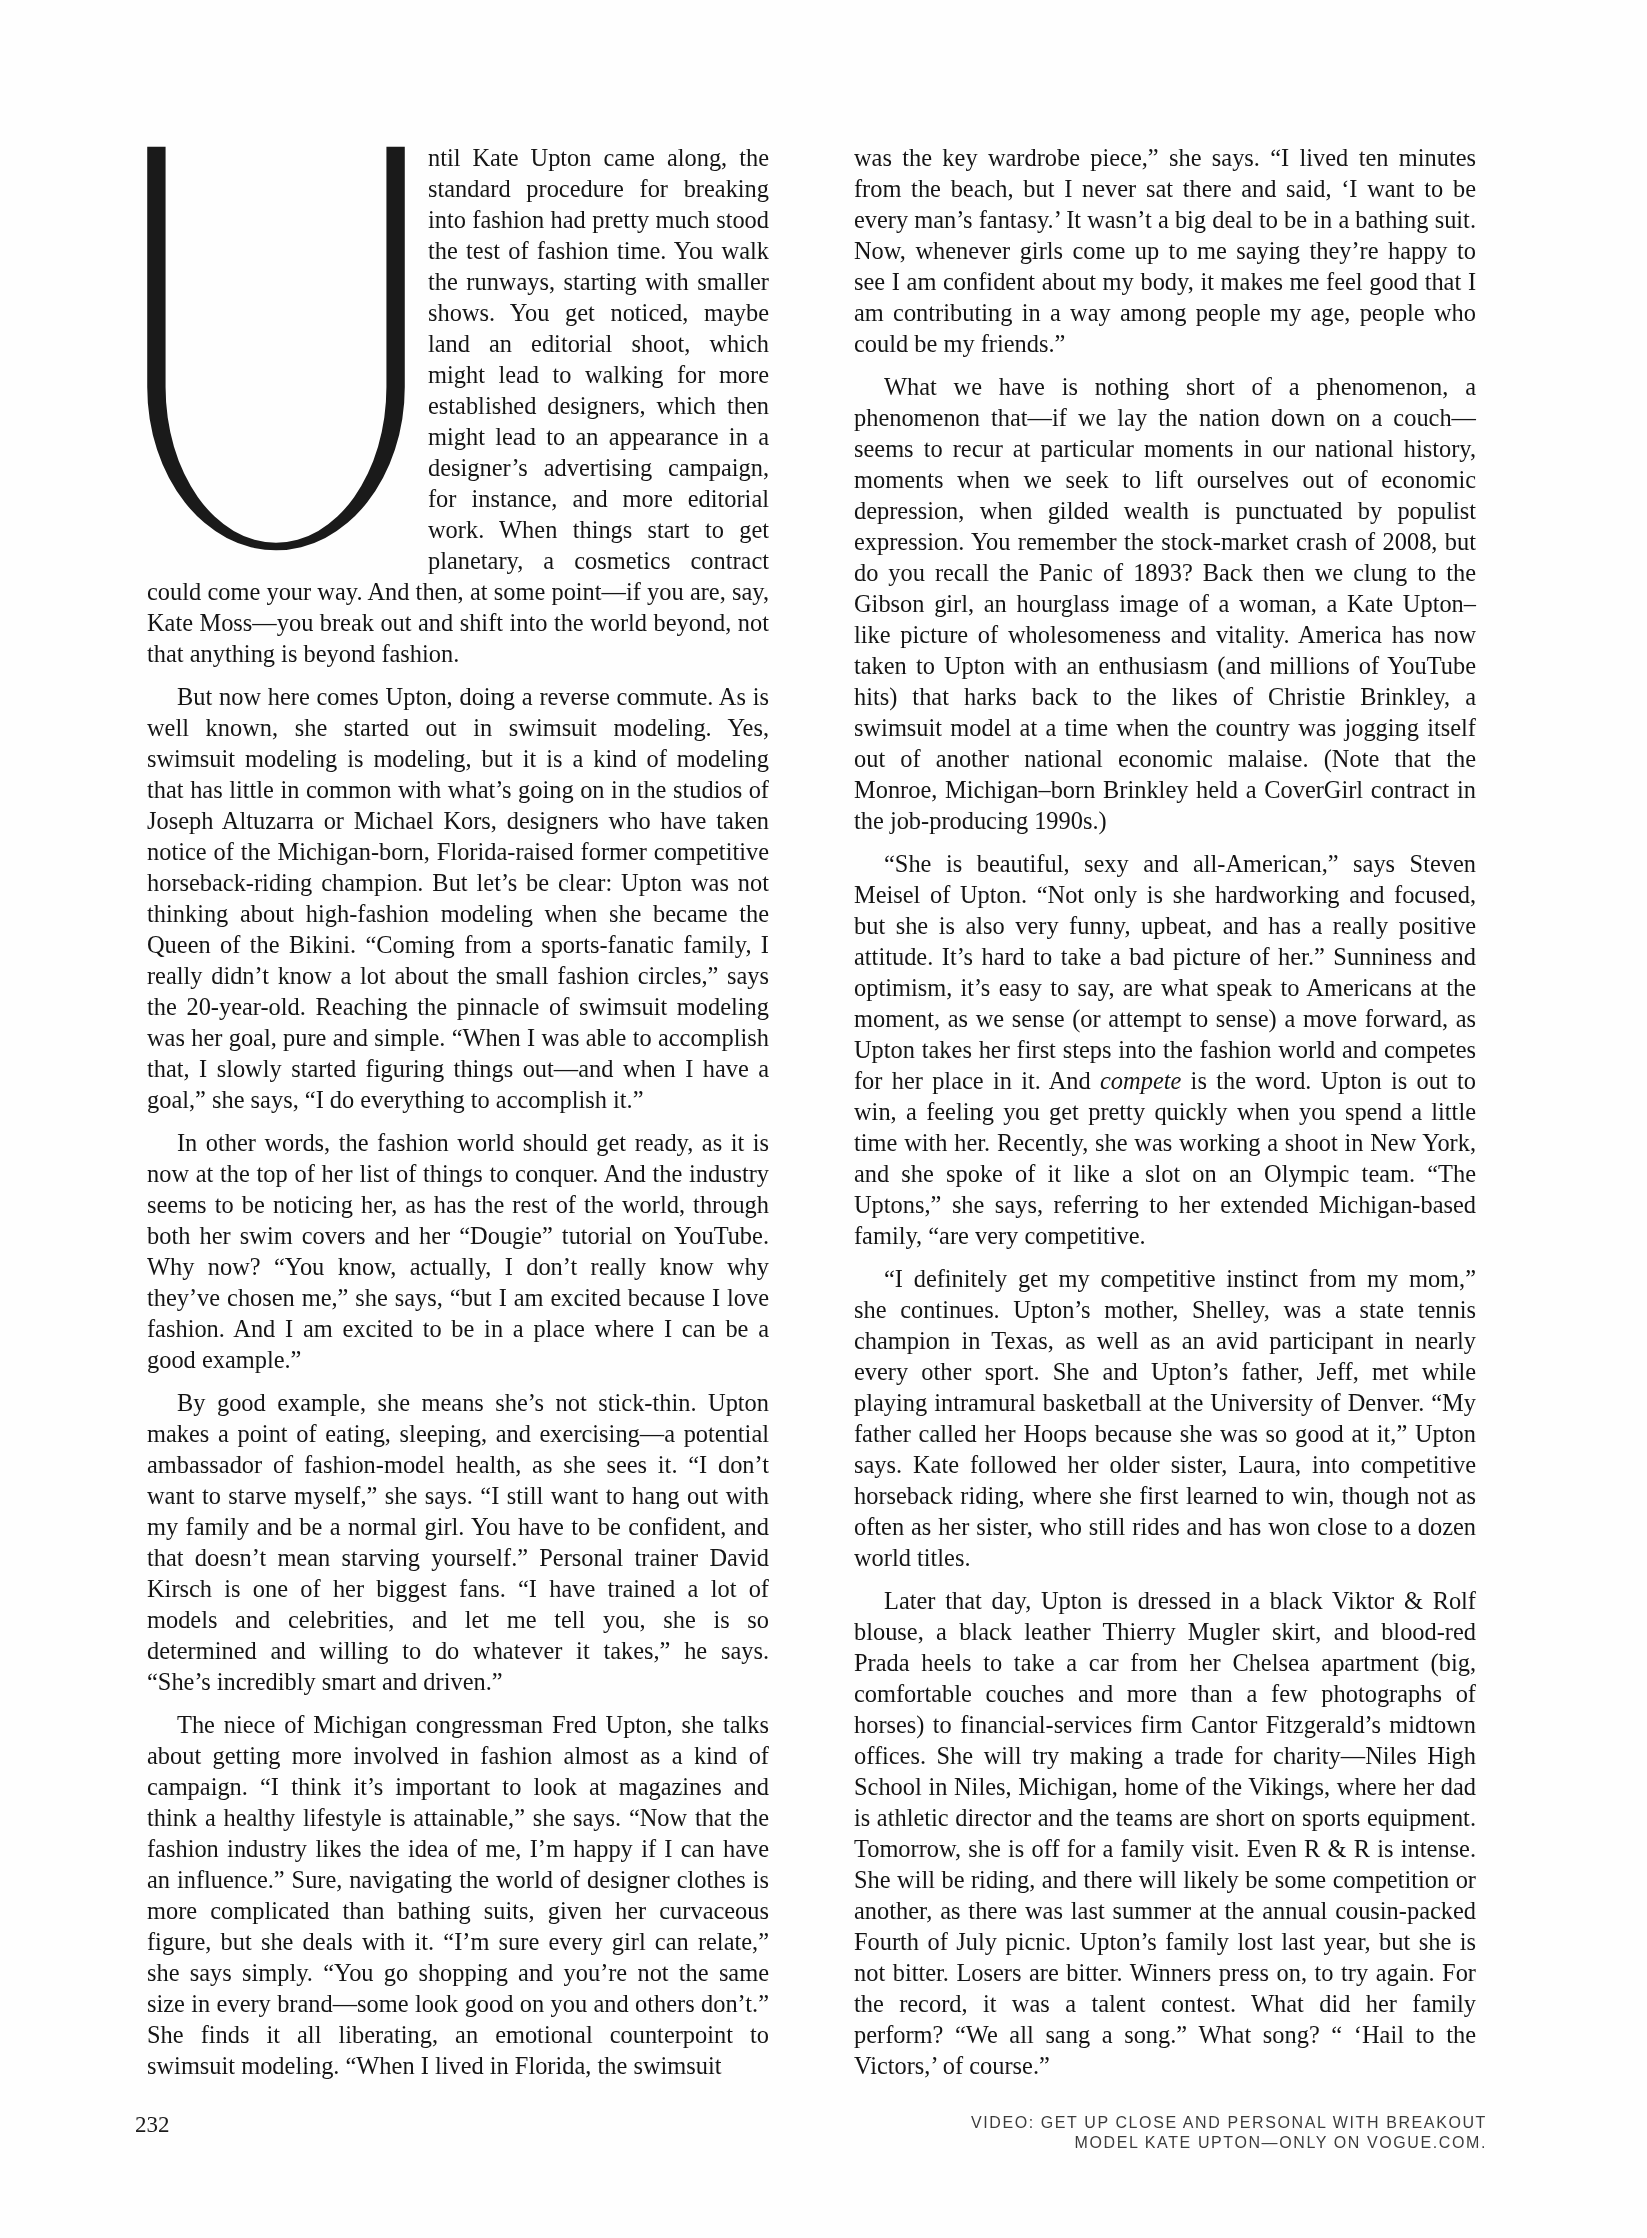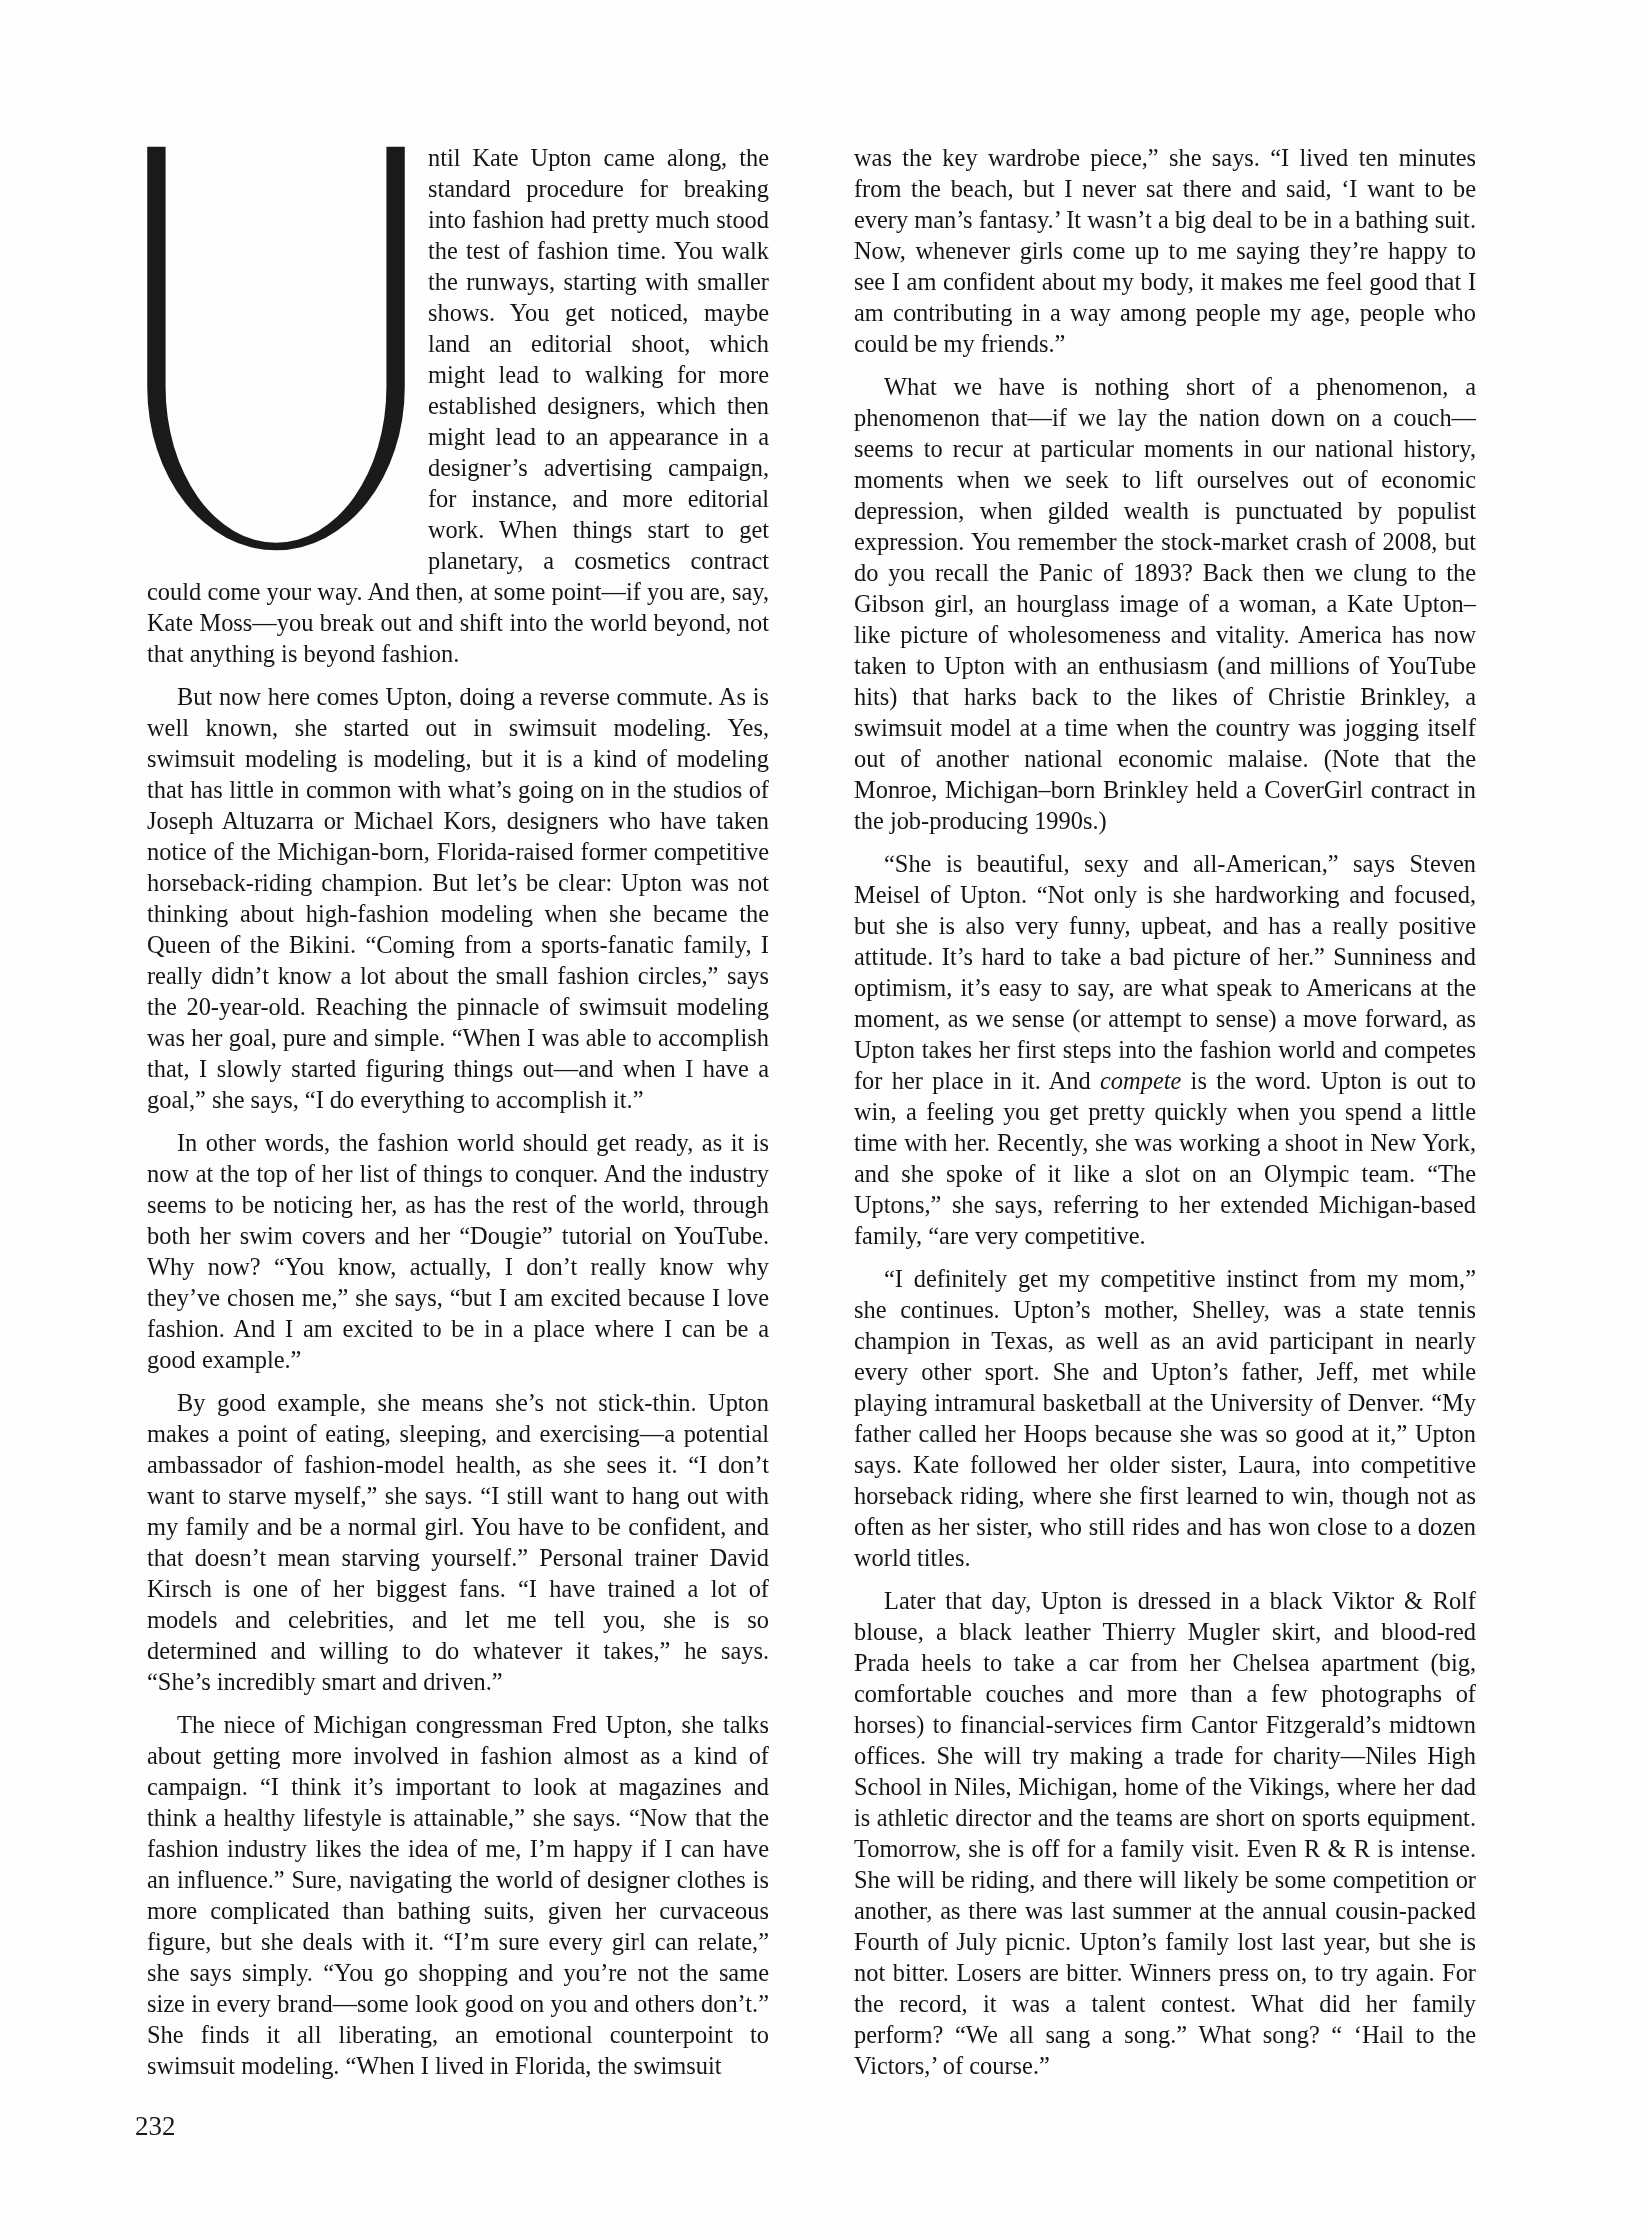--- a/index.html
+++ b/index.html
@@ -63,21 +63,21 @@
   .footer {
     position: absolute;
     top: 2113px;
     left: 135px;
     width: 1352px;
     display: flex;
     justify-content: space-between;
     align-items: flex-start;
   }
   .folio {
-    font-size: 27px;
+    font-size: 23px;
     line-height: 1;
     color: #1b1b1b;
   }
   .promo {
     text-align: right;
     font-family: "Liberation Sans", "DejaVu Sans", sans-serif;
     font-size: 16px;
     line-height: 19.6px;
     letter-spacing: 1.6px;
     color: #3c3c3c;
@@ -109,16 +109,20 @@
       <p>What we have is nothing short of a phenomenon, a phenomenon that—if we lay the nation down on a couch—seems to recur at particular moments in our national history, moments when we seek to lift ourselves out of economic depression, when gilded wealth is punctuated by populist expression. You remember the stock-market crash of 2008, but do you recall the Panic of 1893? Back then we clung to the Gibson girl, an hourglass image of a woman, a Kate Upton–like picture of wholesomeness and vitality. America has now taken to Upton with an enthusiasm (and millions of YouTube hits) that harks back to the likes of Christie Brinkley, a swimsuit model at a time when the country was jogging itself out of another national economic malaise. (Note that the Monroe, Michigan–born Brinkley held a CoverGirl contract in the job-producing 1990s.)</p>
       <p><span>“She is beautiful, sexy and all-American,” says Steven Meisel of Upton. “Not only is she hardworking and focused, but she is also very funny, upbeat, and has a really positive attitude. It’s hard to take a bad picture of her.” Sunniness and optimism, it’s easy to say, are what speak to Americans at the moment, as we sense (or attempt to sense) a move forward, as Upton takes her first steps into the fashion world and competes for her place in it. And </span><em>compete</em><span> is the word. Upton is out to win, a feeling you get pretty quickly when you spend a little time with her. Recently, she was working a shoot in New York, and she spoke of it like a slot on an Olympic team. “The Uptons,” she says, referring to her extended Michigan-based family, “are very competitive.</span></p>
       <p>“I definitely get my competitive instinct from my mom,” she continues. Upton’s mother, Shelley, was a state tennis champion in Texas, as well as an avid participant in nearly every other sport. She and Upton’s father, Jeff, met while playing intramural basketball at the University of Denver. “My father called her Hoops because she was so good at it,” Upton says. Kate followed her older sister, Laura, into competitive horseback riding, where she first learned to win, though not as often as her sister, who still rides and has won close to a dozen world titles.</p>
       <p>Later that day, Upton is dressed in a black Viktor &amp; Rolf blouse, a black leather Thierry Mugler skirt, and blood-red Prada heels to take a car from her Chelsea apartment (big, comfortable couches and more than a few photographs of horses) to financial-services firm Cantor Fitzgerald’s midtown offices. She will try making a trade for charity—Niles High School in Niles, Michigan, home of the Vikings, where her dad is athletic director and the teams are short on sports equipment. Tomorrow, she is off for a family visit. Even R &amp; R is intense. She will be riding, and there will likely be some competition or another, as there was last summer at the annual cousin-packed Fourth of July picnic. Upton’s family lost last year, but she is not bitter. Losers are bitter. Winners press on, to try again. For the record, it was a talent contest. What did her family perform? “We all sang a song.” What song? “ ‘Hail to the Victors,’ of course.”</p>
     </section>
 
   </div>
 
   <div class="footer">
     <div class="folio">232</div>
+    <div class="promo">
+      <div>VIDEO: GET UP CLOSE AND PERSONAL WITH BREAKOUT</div>
+      <div>MODEL KATE UPTON—ONLY ON VOGUE.COM.</div>
+    </div>
   </div>
 
 </div>
 
 
 </body></html>

